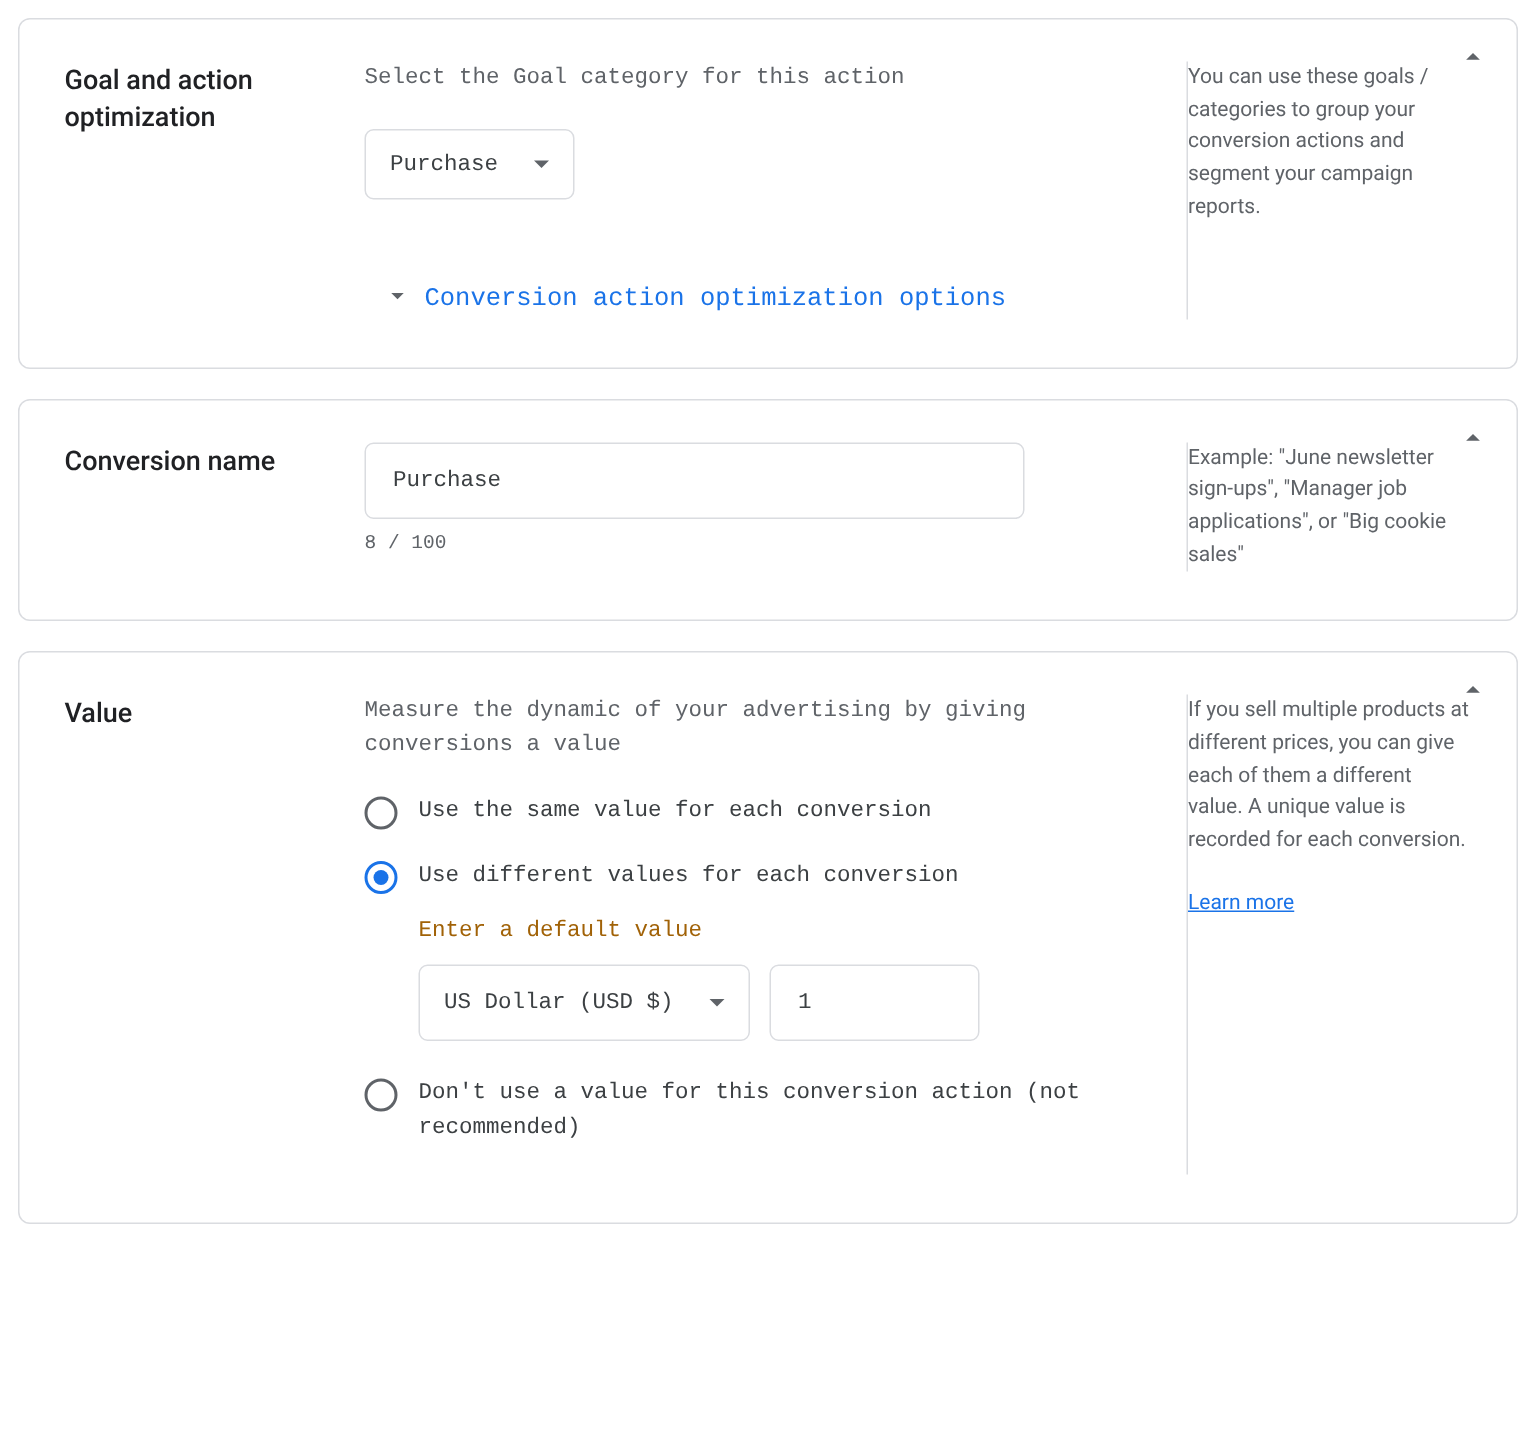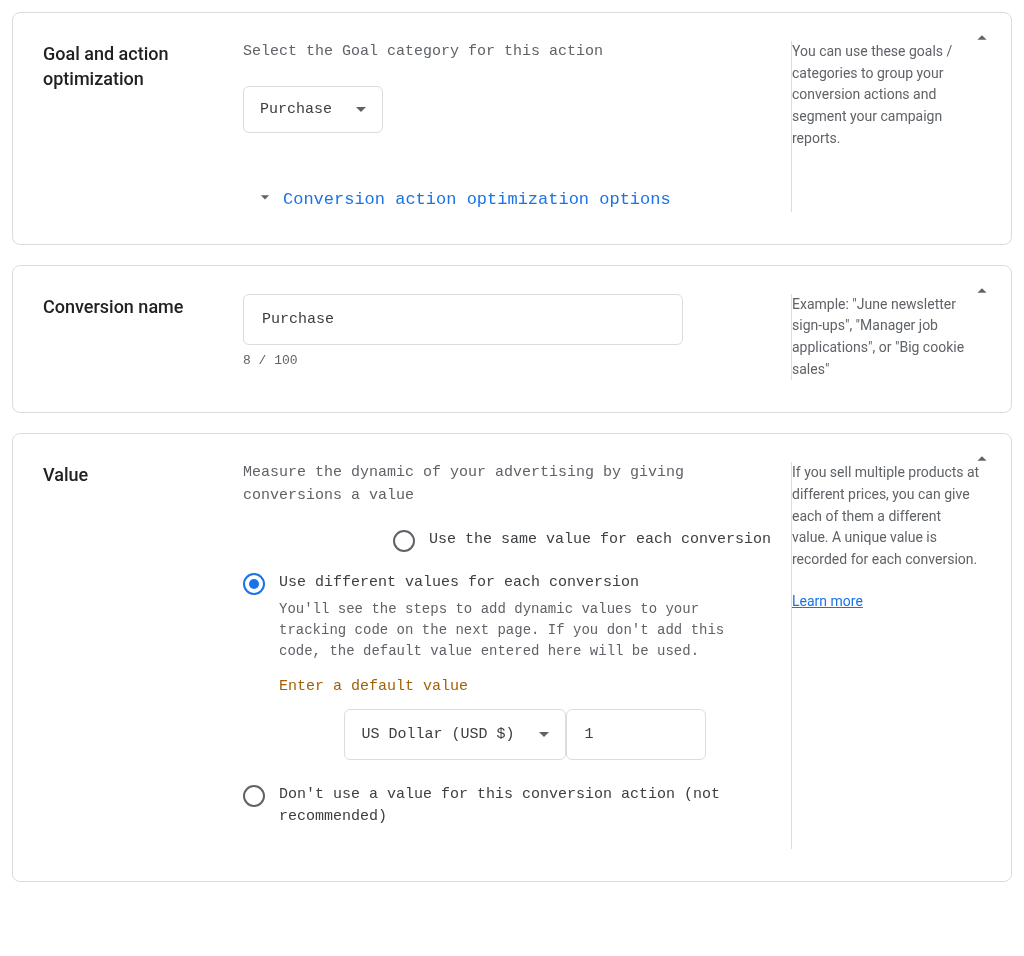--- a/index.html
+++ b/index.html
@@ -103,21 +103,20 @@
       text-align: left;
       color: #5f6368;
       font-size: 13px;
       margin-top: 8px;
     }
     .radio-row {
       display: flex;
       align-items: flex-start;
       gap: 14px;
       margin-bottom: 20px;
-      justify-content: flex-end;
     }
     .radio-outer {
       width: 22px; height: 22px;
       border: 2px solid #5f6368;
       border-radius: 50%;
       flex-shrink: 0;
       display: flex;
       align-items: center;
       justify-content: center;
       cursor: pointer;
@@ -141,21 +140,21 @@
       color: #5f6368;
       line-height: 1.5;
       margin-top: 4px;
     }
     .default-section { margin-left: 36px; margin-top: -4px; margin-bottom: 24px; }
     .default-label {
       font-size: 15px;
       color: #a16207;
       margin-bottom: 14px;
     }
-    .currency-row { display: flex; gap: 0; justify-content: center; }
+    .currency-row { display: flex; gap: 13px; }
     .num-input {
       width: 140px;
       border: 1px solid #dadce0;
       border-radius: 6px;
       padding: 16px 18px;
       font-size: 15px;
       color: #3c4043;
       outline: none;
       font-family: inherit;
     }
@@ -225,21 +224,20 @@
       <div class="radio-outer"></div>
       <div class="radio-label">Use the same value for each conversion</div>
     </div>
 
     <div class="radio-row">
       <div class="radio-outer selected">
         <div class="radio-inner"></div>
       </div>
       <div>
         <div class="radio-label">Use different values for each conversion</div>
-        <div class="radio-sub">You'll see the steps to add dynamic values to your tracking code on the next page. If you don't add this code, the default value entered here will be used.</div>
       </div>
     </div>
 
     <div class="default-section">
       <div class="default-label">Enter a default value</div>
       <div class="currency-row">
         <div class="select-box">
           <span>US Dollar (USD $)</span>
           <span class="caret-down"></span>
         </div>

